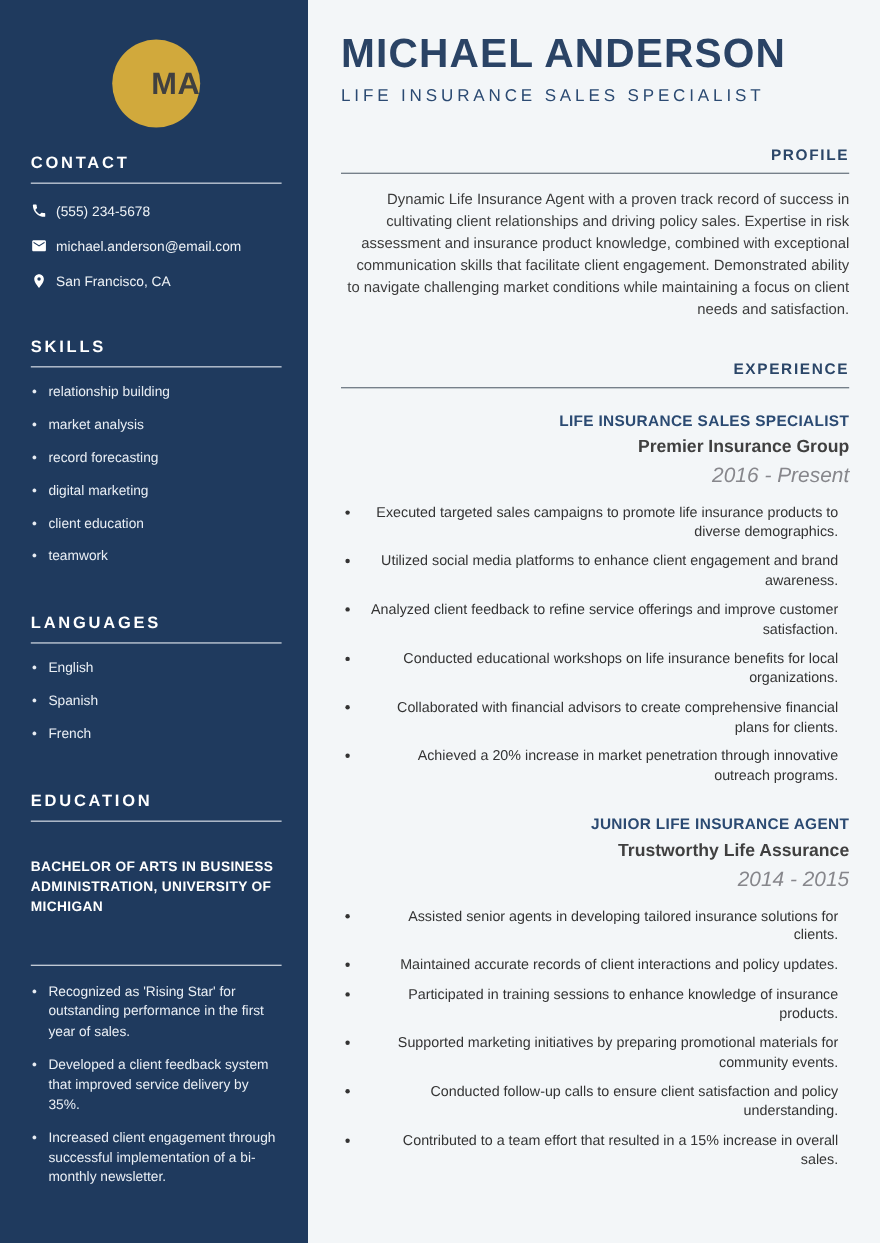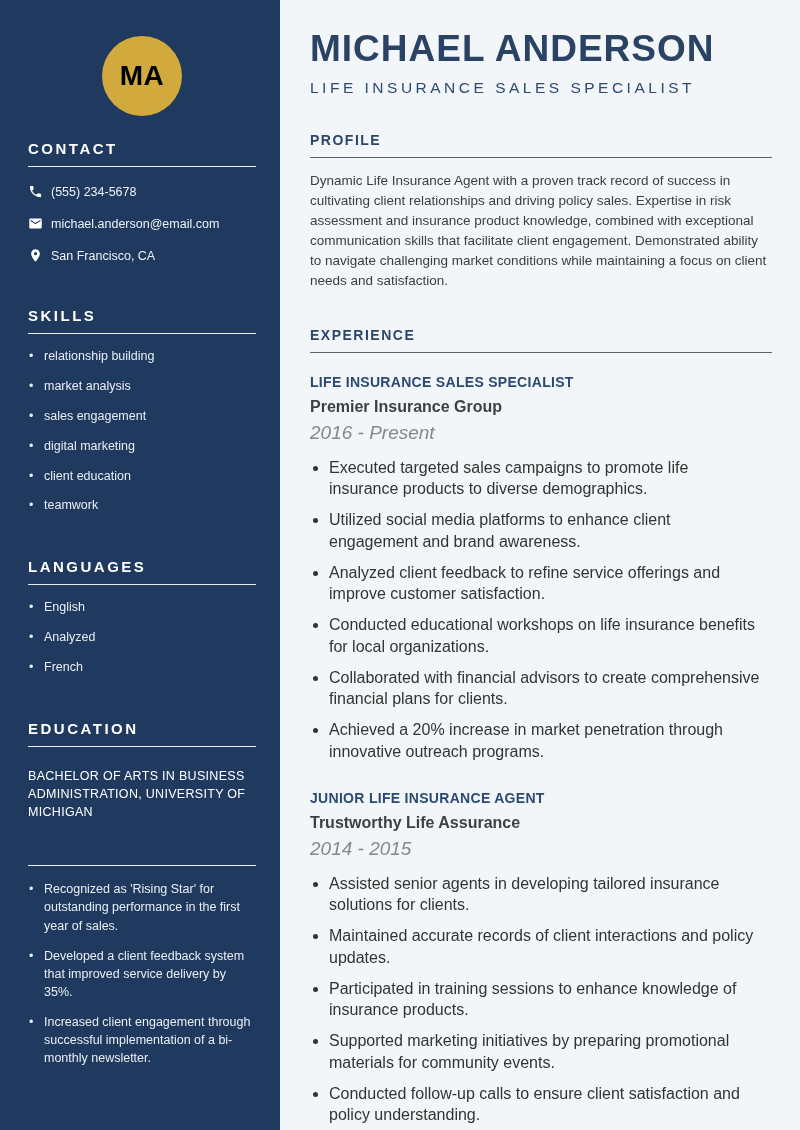--- a/index.html
+++ b/index.html
@@ -22,22 +22,22 @@
     min-width: 280px;
     height: 100%;
     background: #1f3a5e;
     color: #e8edf3;
     padding: 36px 24px 30px 28px;
   }
   .avatar {
     width: 80px; height: 80px;
     border-radius: 50%;
     background: #d1a93c;
-    color: #000000;
-    display: flex; align-items: center; justify-content: center;
+    color: #404040;
+    display: flex; align-items: center; justify-content: flex-end;
     font-size: 28px; font-weight: 700; letter-spacing: 0.5px;
     margin: 0 auto 0 auto;
   }
   .side-section { margin-top: 44px; }
   .side-section.first { margin-top: 24px; }
   .side-heading {
     color: #ffffff;
     font-size: 15px;
     font-weight: 700;
     letter-spacing: 2.5px;
@@ -70,23 +70,23 @@
   }
   .side-list li::before {
     content: "•";
     position: absolute;
     left: 1px; top: 0;
     color: #e9eef4;
   }
   .side-list.wrap li { margin-top: 12px; line-height: 1.45; }
 
   .edu-text {
-    margin-top: 20px;
+    margin-top: 32px;
     font-size: 12.5px;
-    font-weight: 400;
+    font-weight: 700;
     color: #ffffff;
     line-height: 1.45;
     letter-spacing: 0.3px;
   }
 
   
   .main {
     flex: 1;
     background: #f3f6f8;
     padding: 30px 28px 30px 30px;
@@ -99,21 +99,21 @@
     letter-spacing: 1px;
     line-height: 1.05;
   }
   .job-subtitle {
     margin-top: 10px;
     color: #2b4a72;
     font-size: 15.5px;
     font-weight: 400;
     letter-spacing: 3.5px;
   }
-  .main-section { margin-top: 35px; }
+  .main-section { margin-top: 35px; text-align: right; }
   .main-heading {
     color: #2b4668;
     font-size: 14px;
     font-weight: 700;
     letter-spacing: 1.5px;
   }
   .main-rule {
     border: none;
     border-top: 1px solid #57636f;
     margin-top: 9px;
@@ -145,21 +145,21 @@
     font-size: 19px;
     font-style: italic;
   }
   .job-bullets {
     margin-top: 13px;
     padding-left: 19px;
     list-style: disc;
     max-width: 452px;
   }
   .job-bullets li {
-    font-size: 16px;
+    font-size: 13px;
     color: #333333;
     line-height: 1.36;
     margin-bottom: 9px;
   }
 </style>
 </head>
 <body>
 
 <div class="page">
 
@@ -198,34 +198,34 @@
       </div>
     </section>
 
     <section class="side-section">
       <div class="side-heading">SKILLS</div>
       <hr class="side-rule">
       <ul class="side-list">
 
       <li>relationship building</li>
           <li>market analysis</li>
-          <li>sales engagement</li>
+          <li>record forecasting</li>
           <li>digital marketing</li>
           <li>client education</li>
           <li>teamwork</li>
         </ul>
     </section>
 
     <section class="side-section">
       <div class="side-heading">LANGUAGES</div>
       <hr class="side-rule">
       <ul class="side-list">
 
       <li>English</li>
-          <li>Analyzed</li>
+          <li>Spanish</li>
           <li>French</li>
         </ul>
     </section>
 
     <section class="side-section">
       <div class="side-heading">EDUCATION</div>
       <hr class="side-rule">
       <div class="edu-text">BACHELOR OF ARTS IN BUSINESS ADMINISTRATION, UNIVERSITY OF MICHIGAN</div>
     </section>
 

